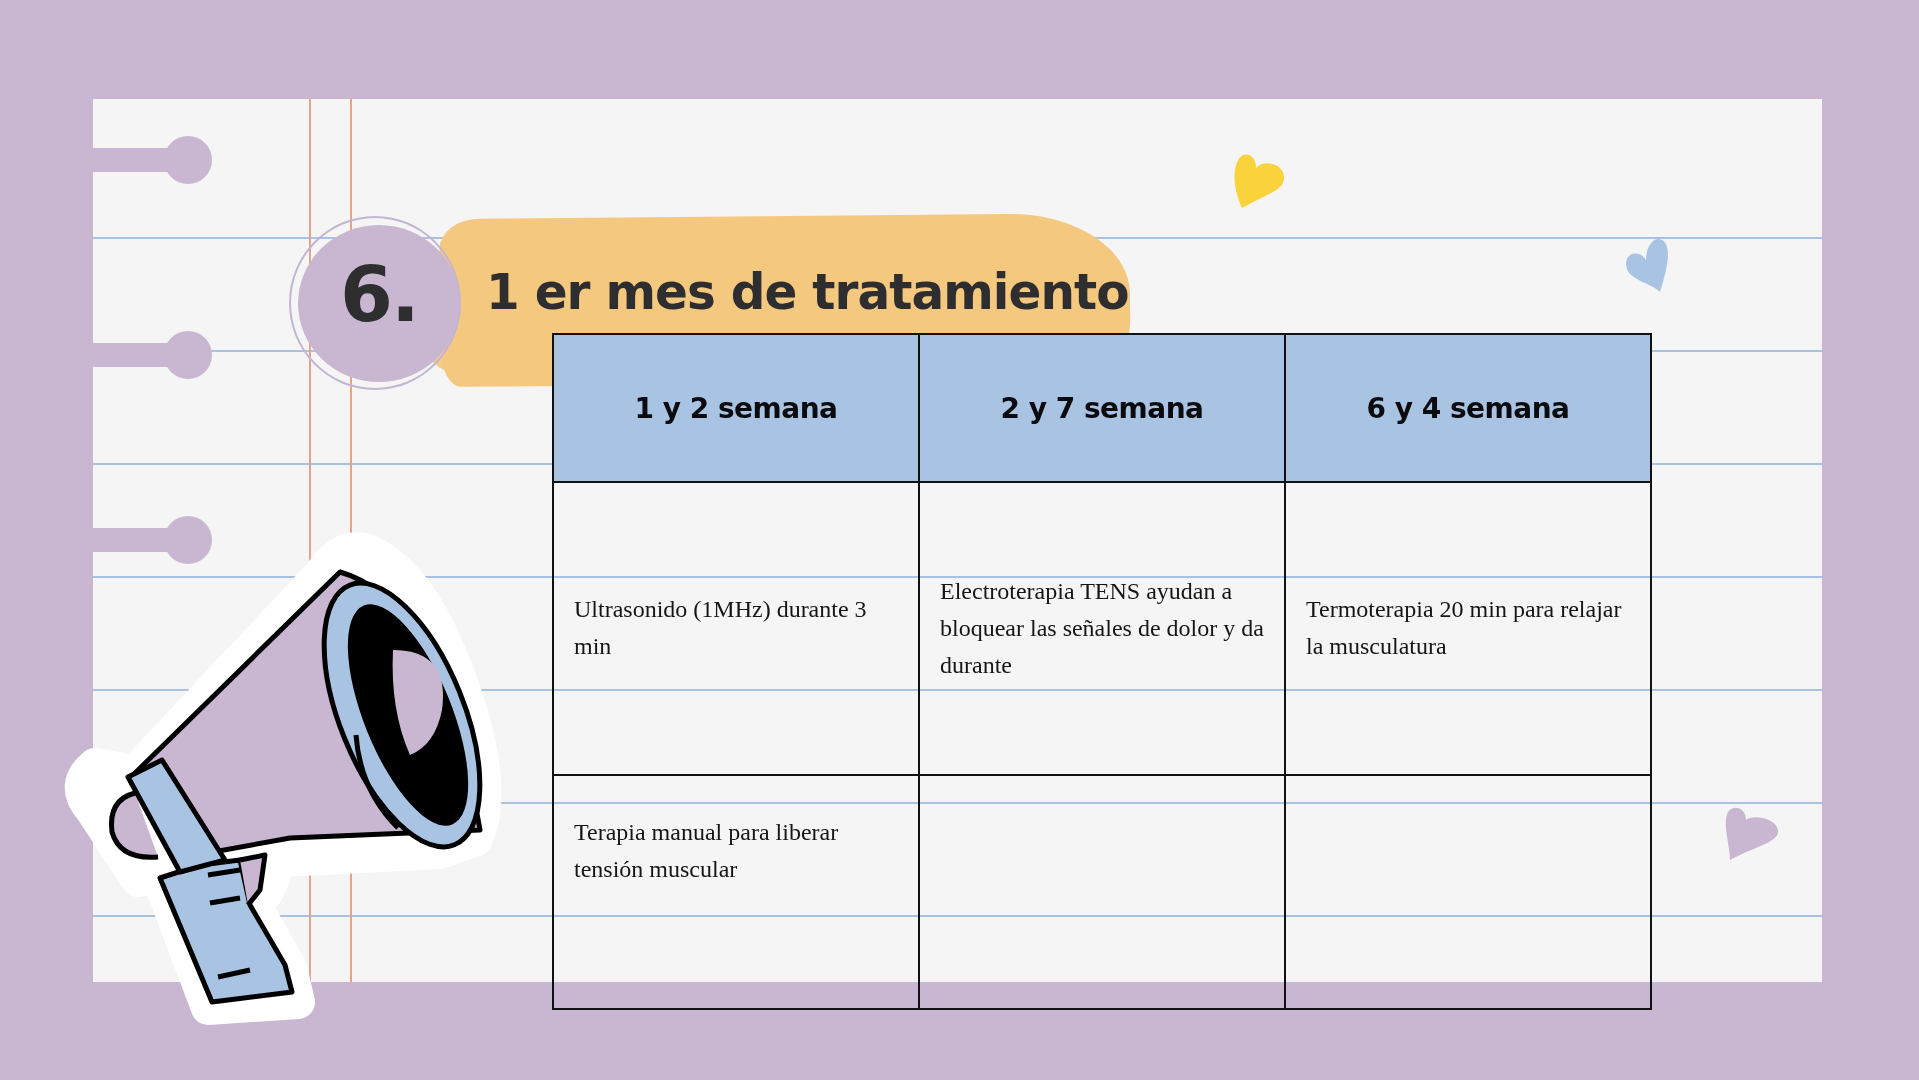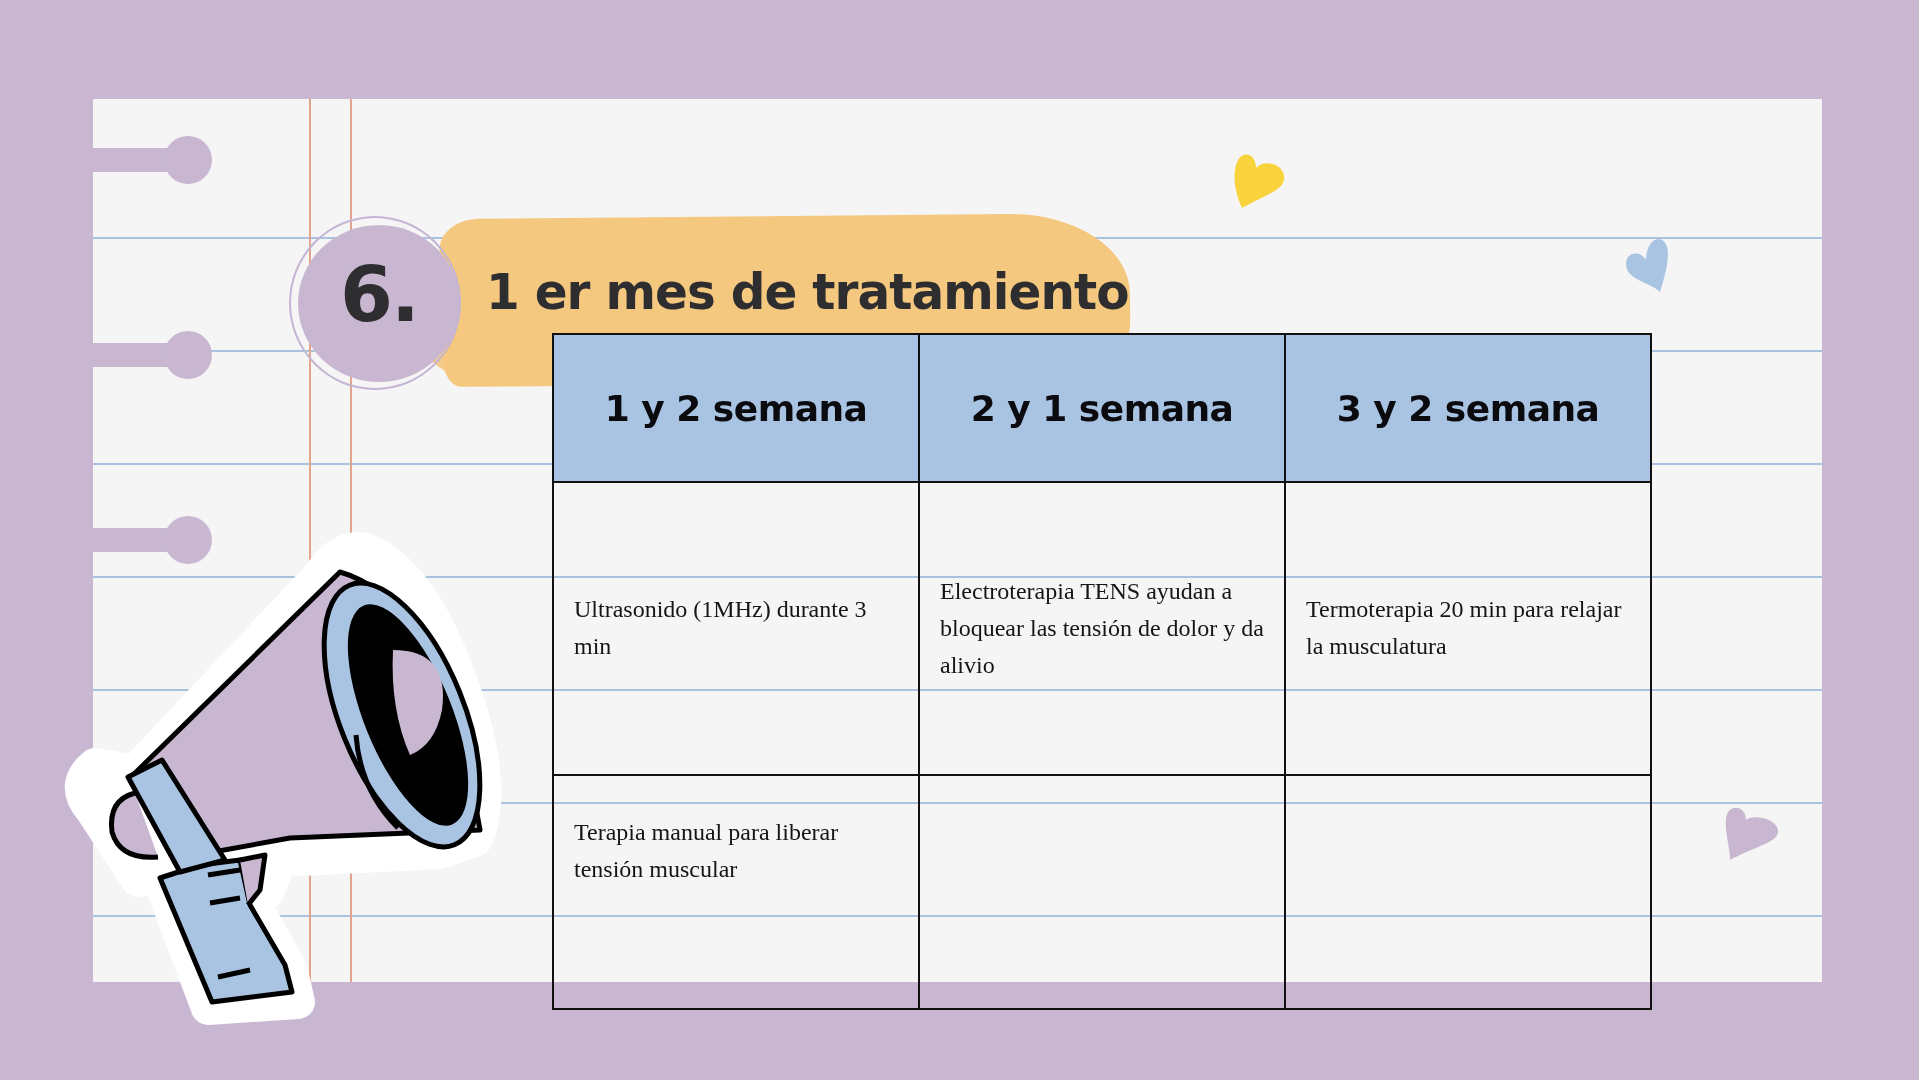--- a/index.html
+++ b/index.html
@@ -61,21 +61,21 @@
   table.plan {
     position: absolute; left: 552px; top: 333px; width: 1100px; height: 677px;
     border-collapse: collapse; table-layout: fixed;
   }
   table.plan th, table.plan td {
     border: 2.5px solid #111;
     box-sizing: border-box;
   }
   table.plan th {
     background: #a9c4e2; height: 148px;
-    font-family: "DejaVu Sans", sans-serif; font-weight: bold; font-size: 36px;
+    font-family: "DejaVu Sans", sans-serif; font-weight: bold; font-size: 28px;
     color: #0b0b0f; text-align: center; letter-spacing: -0.5px;
   }
   table.plan td {
     background: transparent; vertical-align: middle;
     padding: 0 20px 0 20px;
     font-family: "Liberation Serif", serif; font-size: 24px; line-height: 37px;
     color: #151515;
   }
   table.plan tr.r1 td { height: 189px; }
   table.plan tr.r2 td { height: 189px; }
@@ -128,28 +128,28 @@
   <path d="M40 56 C30 46 6 44 6 28 C6 16 20 14 26 24 C26 10 34 0 42 4 C52 10 48 30 40 56 Z" fill="#a9c4e2"></path>
 </svg>
 <svg class="heart" style="left:1722px;top:804px" width="62" height="60" viewBox="0 0 62 60">
   <path d="M8 56 C8 40 0 20 6 8 C12 0 24 4 24 16 C30 10 54 14 56 26 C58 38 34 42 8 56 Z" fill="#c9b7d1"></path>
 </svg>
 
 <table class="plan">
   <thead>
     <tr>
       <th>1 y 2 semana</th>
-      <th>2 y 1 semana</th>
-      <th>3 y 2 semana</th>
+      <th>2 y 7 semana</th>
+      <th>6 y 4 semana</th>
     </tr>
   </thead>
   <tbody>
     <tr class="r1">
       <td>Ultrasonido (1MHz) durante 3 min</td>
-      <td>Electroterapia TENS ayudan a bloquear las tensión de dolor y da alivio</td>
+      <td>Electroterapia TENS ayudan a bloquear las señales de dolor y da durante</td>
       <td>Termoterapia 20 min para relajar la musculatura</td>
     </tr>
     <tr class="r3">
       <td>Terapia manual para liberar tensión muscular</td>
       <td></td>
       <td></td>
     </tr>
   </tbody>
 </table>
 

